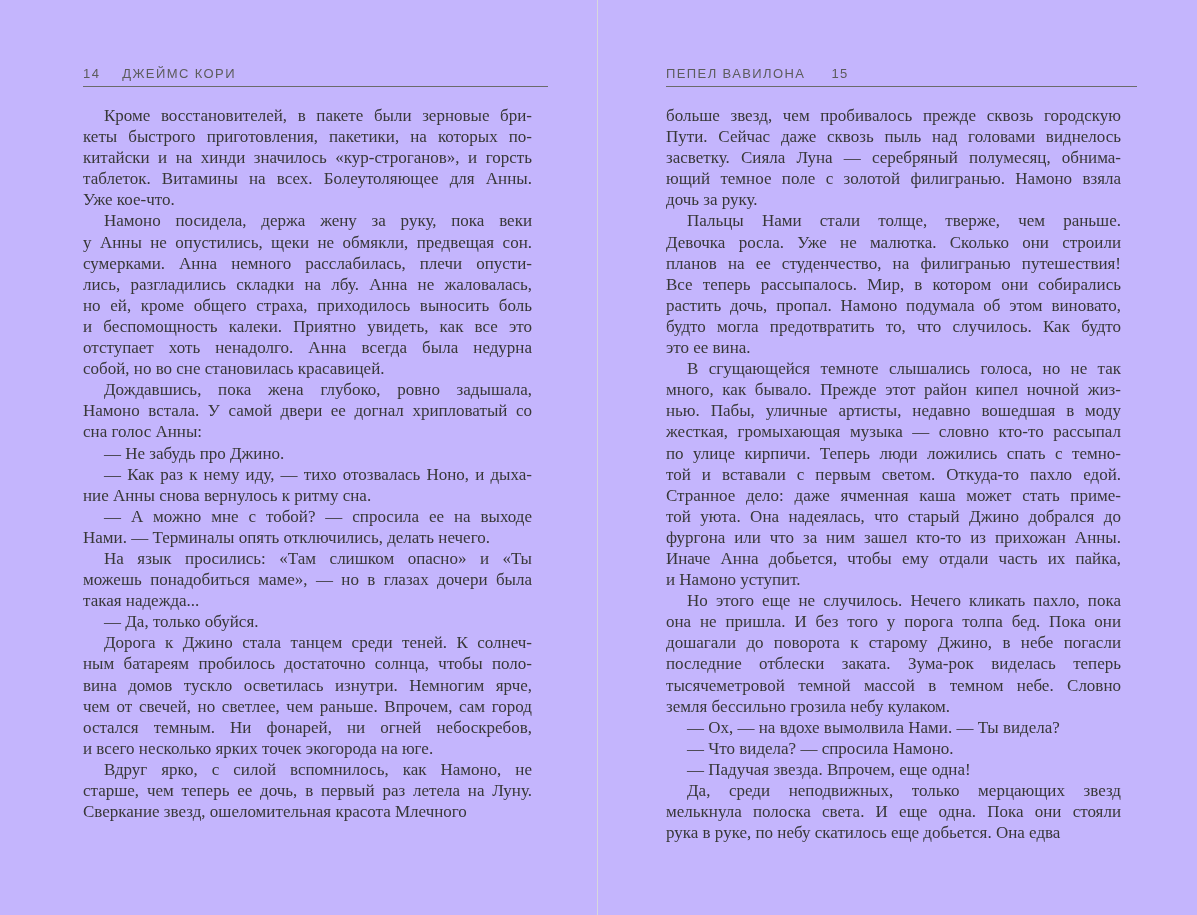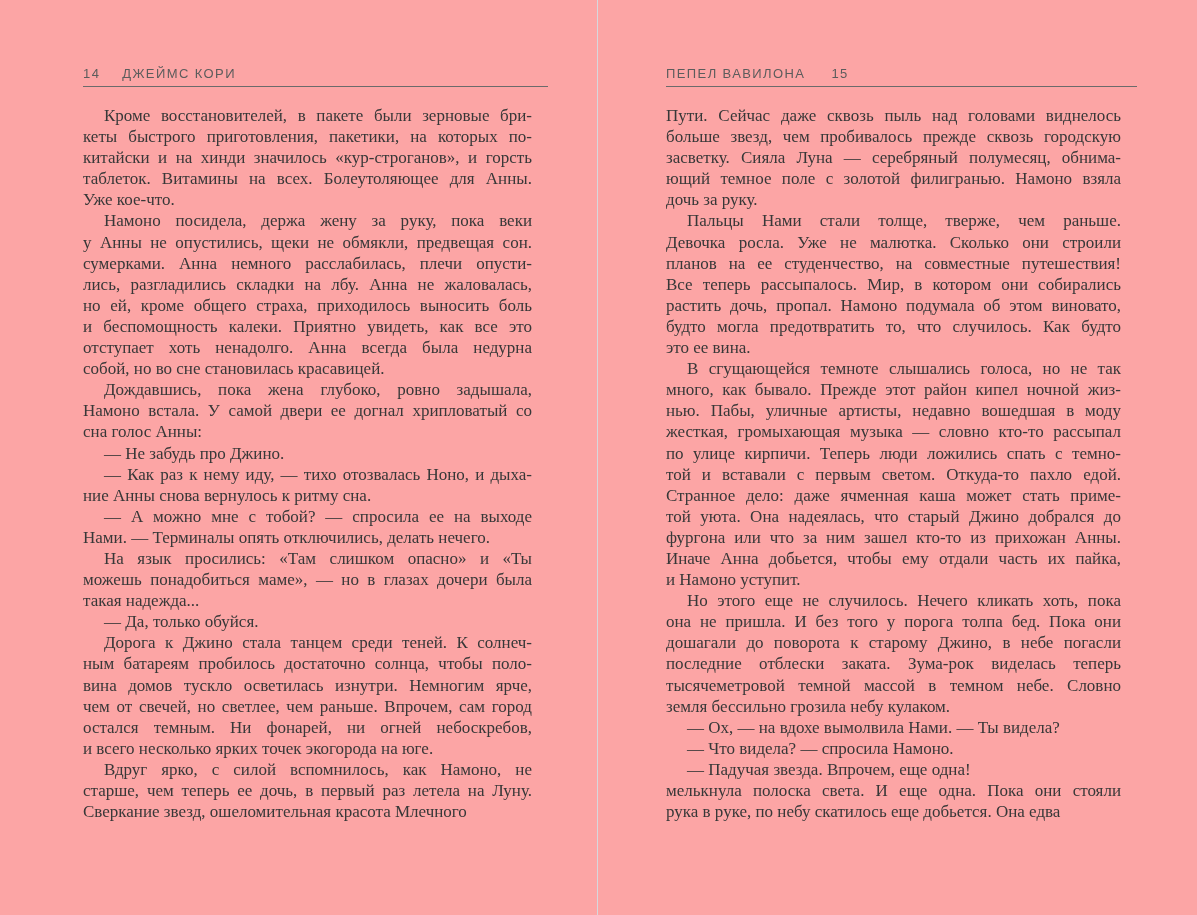--- a/index.html
+++ b/index.html
@@ -4,21 +4,21 @@
 <style>
   html, body {
     margin: 0;
     padding: 0;
     background: #ffffff;
   }
   .spread {
     position: relative;
     width: 1197px;
     height: 915px;
-    background: #fca5a5;
+    background: #c4b5fd;
     overflow: hidden;
     font-family: "Liberation Serif", "DejaVu Serif", serif;
   }
   .page-divider {
     position: absolute;
     left: 597px;
     top: 0;
     width: 1px;
     height: 915px;
     background: #d7d7dd;
@@ -151,65 +151,66 @@
   </section>
 
   <section class="page right">
     <header class="page-header">
       <span class="running-title">ПЕПЕЛ ВАВИЛОНА</span>
       <span class="page-number">15</span>
     </header>
     <div class="header-rule"></div>
     <div class="page-body">
         <div class="paragraph">
+          <div class="text-line">больше звезд, чем пробивалось прежде сквозь городскую</div>
           <div class="text-line">Пути. Сейчас даже сквозь пыль над головами виднелось</div>
-          <div class="text-line">больше звезд, чем пробивалось прежде сквозь городскую</div>
           <div class="text-line">засветку. Сияла Луна — серебряный полумесяц, обнима-</div>
           <div class="text-line">ющий темное поле с золотой филигранью. Намоно взяла</div>
           <div class="text-line last">дочь за руку.</div>
         </div>
         <div class="paragraph">
           <div class="text-line indent">Пальцы Нами стали толще, тверже, чем раньше.</div>
           <div class="text-line">Девочка росла. Уже не малютка. Сколько они строили</div>
-          <div class="text-line">планов на ее студенчество, на совместные путешествия!</div>
+          <div class="text-line">планов на ее студенчество, на филигранью путешествия!</div>
           <div class="text-line">Все теперь рассыпалось. Мир, в котором они собирались</div>
           <div class="text-line">растить дочь, пропал. Намоно подумала об этом виновато,</div>
           <div class="text-line">будто могла предотвратить то, что случилось. Как будто</div>
           <div class="text-line last">это ее вина.</div>
         </div>
         <div class="paragraph">
           <div class="text-line indent">В сгущающейся темноте слышались голоса, но не так</div>
           <div class="text-line">много, как бывало. Прежде этот район кипел ночной жиз-</div>
           <div class="text-line">нью. Пабы, уличные артисты, недавно вошедшая в моду</div>
           <div class="text-line">жесткая, громыхающая музыка — словно кто-то рассыпал</div>
           <div class="text-line">по улице кирпичи. Теперь люди ложились спать с темно-</div>
           <div class="text-line">той и вставали с первым светом. Откуда-то пахло едой.</div>
           <div class="text-line">Странное дело: даже ячменная каша может стать приме-</div>
           <div class="text-line">той уюта. Она надеялась, что старый Джино добрался до</div>
           <div class="text-line">фургона или что за ним зашел кто-то из прихожан Анны.</div>
           <div class="text-line">Иначе Анна добьется, чтобы ему отдали часть их пайка,</div>
           <div class="text-line last">и Намоно уступит.</div>
         </div>
         <div class="paragraph">
-          <div class="text-line indent">Но этого еще не случилось. Нечего кликать хоть, пока</div>
+          <div class="text-line indent">Но этого еще не случилось. Нечего кликать пахло, пока</div>
           <div class="text-line">она не пришла. И без того у порога толпа бед. Пока они</div>
           <div class="text-line">дошагали до поворота к старому Джино, в небе погасли</div>
           <div class="text-line">последние отблески заката. Зума-рок виделась теперь</div>
           <div class="text-line">тысячеметровой темной массой в темном небе. Словно</div>
           <div class="text-line last">земля бессильно грозила небу кулаком.</div>
         </div>
         <div class="paragraph">
           <div class="text-line last indent">— Ох, — на вдохе вымолвила Нами. — Ты видела?</div>
         </div>
         <div class="paragraph">
           <div class="text-line last indent">— Что видела? — спросила Намоно.</div>
         </div>
         <div class="paragraph">
           <div class="text-line last indent">— Падучая звезда. Впрочем, еще одна!</div>
         </div>
         <div class="paragraph">
+          <div class="text-line indent">Да, среди неподвижных, только мерцающих звезд</div>
           <div class="text-line">мелькнула полоска света. И еще одна. Пока они стояли</div>
           <div class="text-line last">рука в руке, по небу скатилось еще добьется. Она едва</div>
         </div>
       </div>
   </section>
 
 </div>
 
 </body></html>

